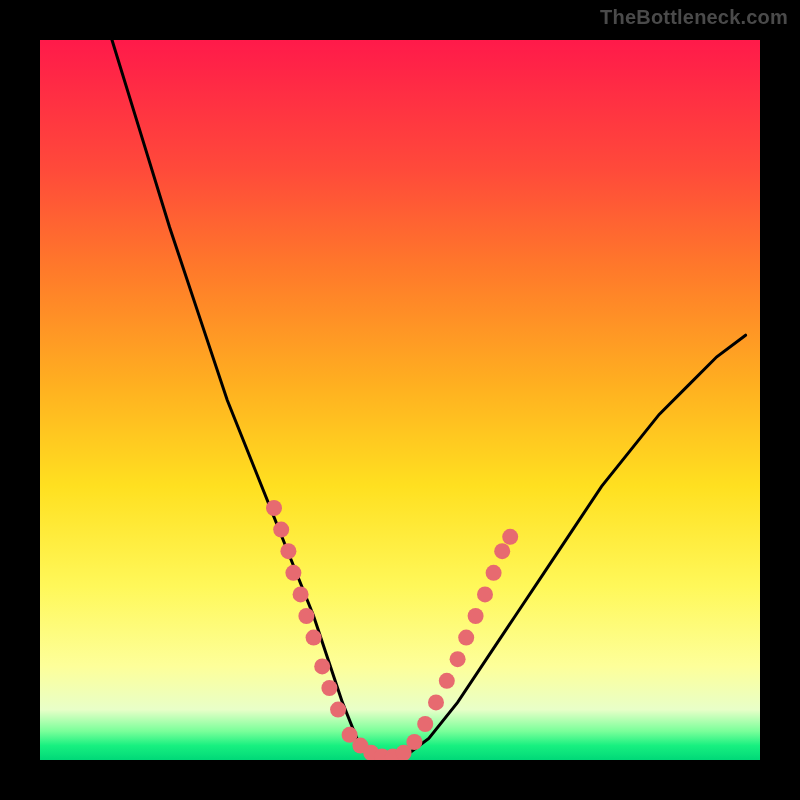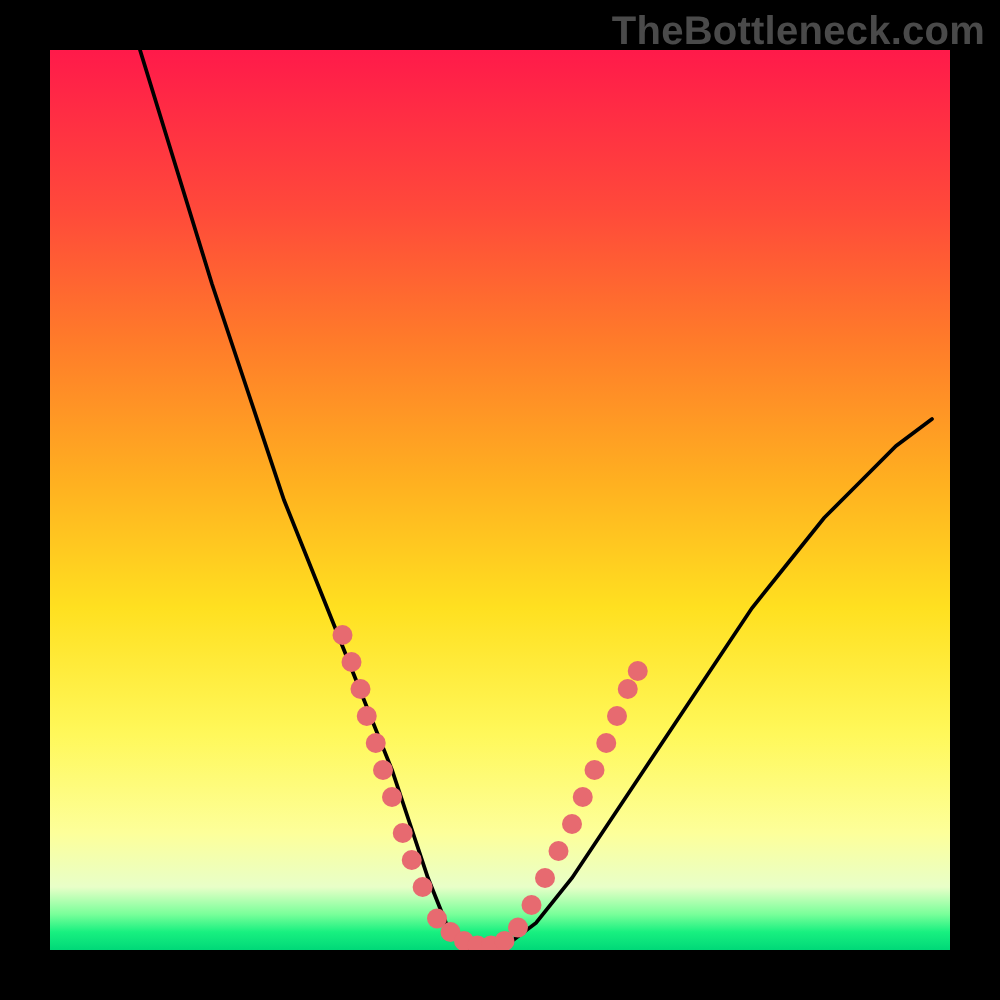--- a/index.html
+++ b/index.html
@@ -35,21 +35,21 @@
       #7aff9a 96%,
       #18f080 98%,
       #00d878 100%
     );
   }
   .watermark {
     position: absolute;
     top: 6px;
     right: 12px;
     color: #4a4a4a;
-    font-size: 32px;
+    font-size: 20px;
     font-weight: 600;
     letter-spacing: 0.2px;
     user-select: none;
   }
   svg.curve {
     position: absolute;
     left: 0;
     top: 0;
     width: 720px;
     height: 720px;

